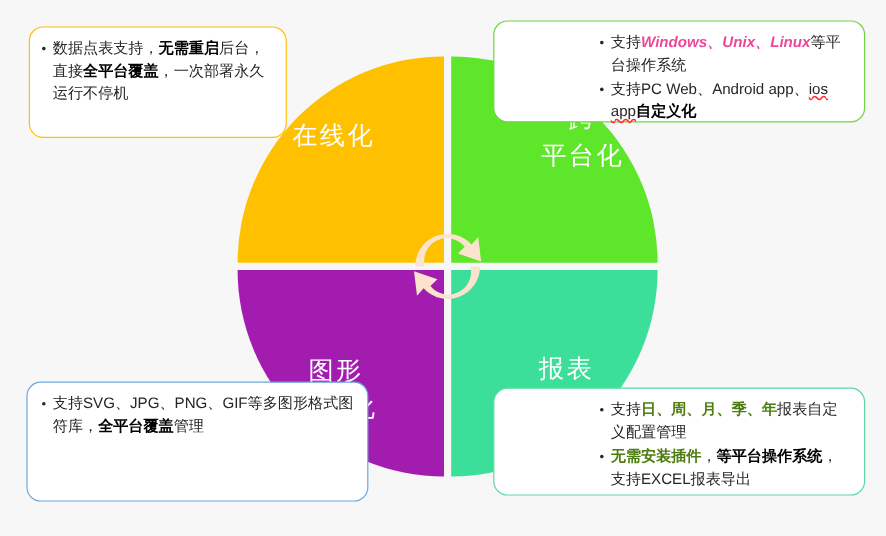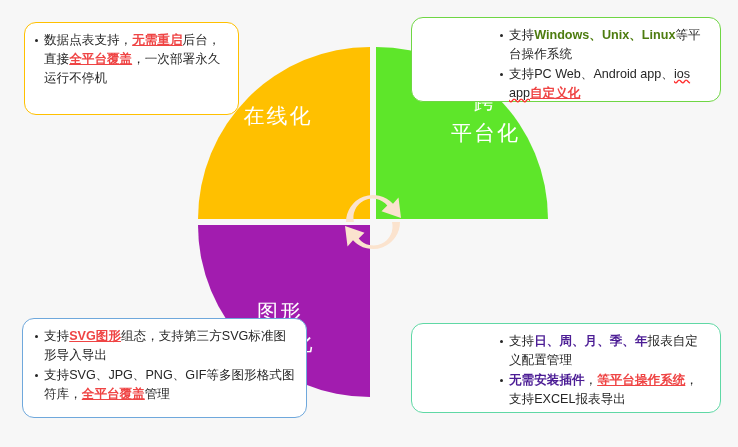--- a/index.html
+++ b/index.html
@@ -44,36 +44,37 @@
   .box.teal{border-color:#5fd8a5;}
 
   #box-tl{left:24px;top:22px;width:215px;height:93px;z-index:6;}
   #box-tr{left:411px;top:17px;width:310px;height:85px;z-index:6;}
   #box-bl{left:22px;top:318px;width:285px;height:100px;z-index:6;}
   #box-br{left:411px;top:323px;width:310px;height:90px;z-index:6;}
 
   #box-tr ul, #box-br ul{margin-left:78px;}
   #box-bl ul{margin-left:2px;}
 
-  .r{color:#ef4444;font-weight:bold;text-decoration:underline;}
-  .b{color:#4d7c0f;font-weight:bold;}
-  .bl{color:#4c1d95;font-weight:bold;}
+  .r{color:#000000;font-weight:bold;}
+  .b{color:#ec4899;font-weight:bold;font-style:italic;}
+  .bl{color:#4d7c0f;font-weight:bold;}
   .sp{
     text-decoration:underline;
     text-decoration-color:#ff2d2d;
     text-decoration-style:wavy;
     text-decoration-skip-ink:none;
   }
 
   
   #wheel{
     position:absolute;
     left:198px;top:47px;
     width:350px;height:350px;
     z-index:3;
+    font-family:Liberation Mono, monospace;
   }
   .quad{
     position:absolute;
     width:172px;height:172px;
     box-sizing:border-box;
     display:flex;
     flex-direction:column;
     align-items:center;
     justify-content:center;
     color:#ffffff;
@@ -118,20 +119,24 @@
     <div class="quad" id="q-tr">
       <span class="qlabel">跨</span>
       <span class="qlabel">平台化</span>
     </div>
 
     <div class="quad" id="q-bl">
       <span class="qlabel">图形</span>
       <span class="qlabel">组态化</span>
     </div>
 
+    <div class="quad" id="q-br">
+      <span class="qlabel">报表</span>
+      <span class="qlabel">自定义化</span>
+    </div>
 
     <svg id="cycle" viewBox="0 0 76 76">
       <g fill="#fbe3ce">
 
         <path d="M 11,38
                  A 27,27 0 0 1 58,19.8
                  L 63.5,13.5
                  L 66,34
                  L 46.5,27.2
                  L 52.3,21.6
@@ -156,21 +161,20 @@
 
   <div class="box green" id="box-tr">
     <ul>
       <li><span>支持</span><span class="b">Windows、Unix、Linux</span><span>等平台操作系统</span></li>
       <li><span>支持PC Web、Android app、</span><span class="sp">ios app</span><span class="r">自定义化</span></li>
     </ul>
   </div>
 
   <div class="box blue" id="box-bl">
     <ul>
-      <li><span>支持</span><span class="r">SVG图形</span><span>组态，支持第三方SVG标准图形导入导出</span></li>
       <li><span>支持SVG、JPG、PNG、GIF等多图形格式图符库，</span><span class="r">全平台覆盖</span><span>管理</span></li>
     </ul>
   </div>
 
   <div class="box teal" id="box-br">
     <ul>
       <li><span>支持</span><span class="bl">日、周、月、季、年</span><span>报表自定义配置管理</span></li>
       <li><span class="bl">无需安装插件</span><span>，</span><span class="r">等平台操作系统</span><span>，支持EXCEL报表导出</span></li>
     </ul>
   </div>

